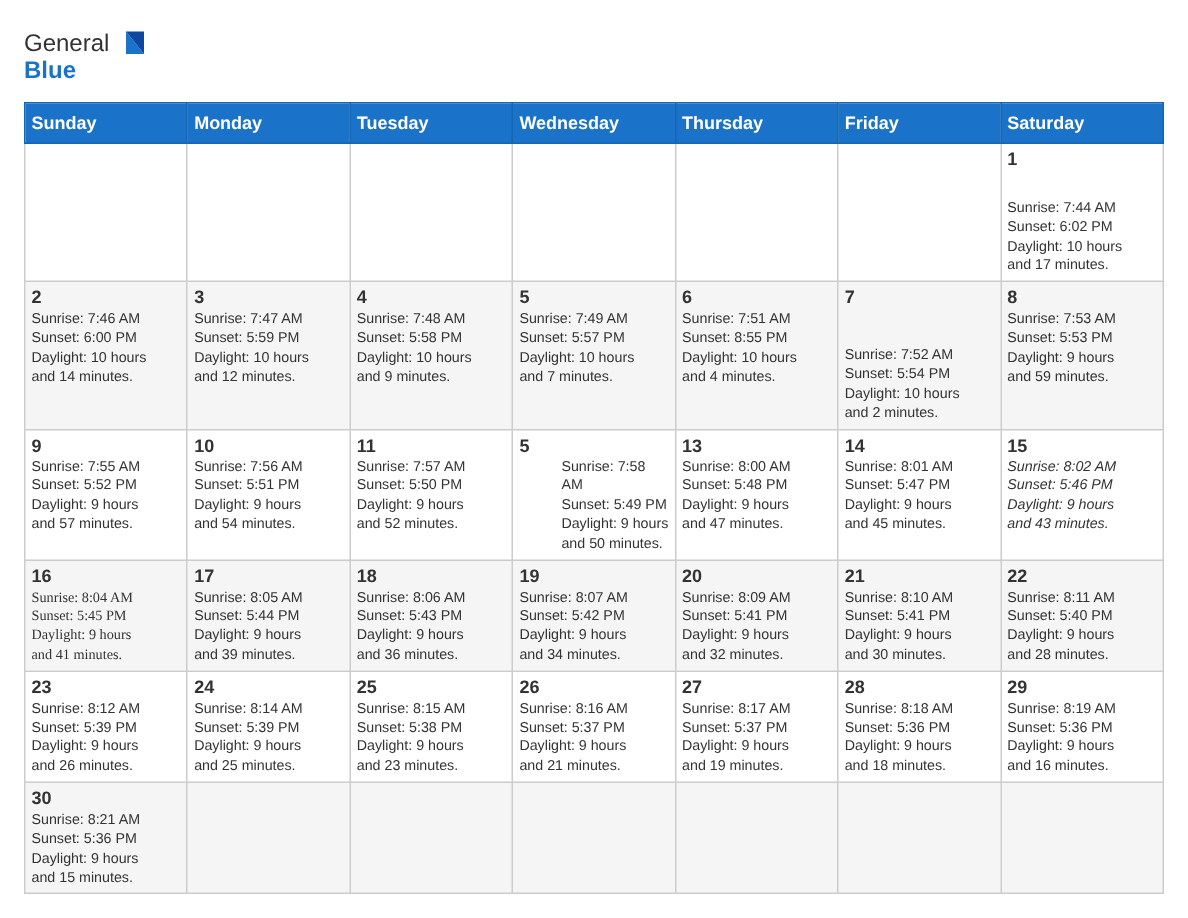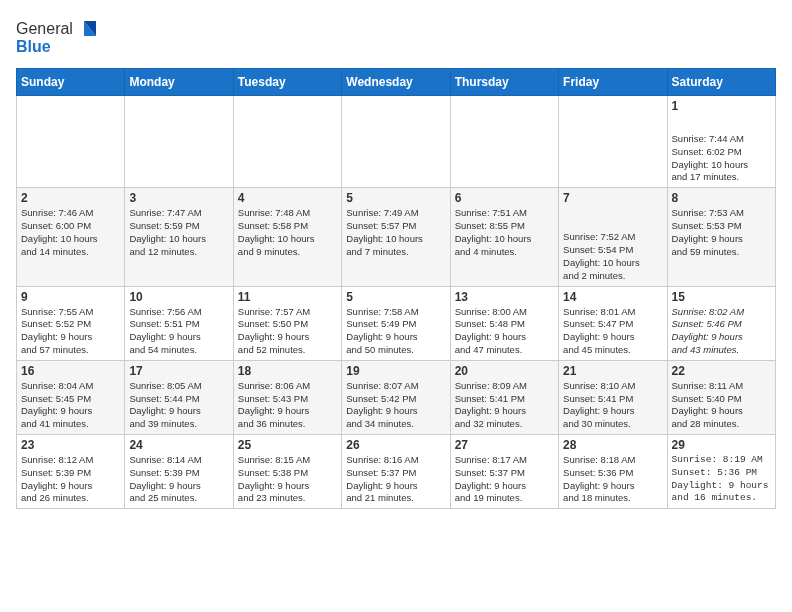--- a/index.html
+++ b/index.html
@@ -192,21 +192,21 @@
         </td>
         <td>
           <span class="day-num">11</span>
           <div class="day-info" style="white-space: pre-line;">Sunrise: 7:57 AM
 Sunset: 5:50 PM
 Daylight: 9 hours
 and 52 minutes.</div>
         </td>
         <td>
           <span class="day-num">5</span>
-          <div class="day-info" style="white-space: pre-line;">Sunrise: 7:58 AM
+          <div class="day-info" style="white-space: pre-line; margin-left: 28px;">Sunrise: 7:58 AM
 Sunset: 5:49 PM
 Daylight: 9 hours
 and 50 minutes.</div>
         </td>
         <td>
           <span class="day-num">13</span>
           <div class="day-info" style="white-space: pre-line;">Sunrise: 8:00 AM
 Sunset: 5:48 PM
 Daylight: 9 hours
 and 47 minutes.</div>
@@ -222,21 +222,21 @@
           <span class="day-num">15</span>
           <div class="day-info" style="white-space: pre-line; font-style: italic;">Sunrise: 8:02 AM
 Sunset: 5:46 PM
 Daylight: 9 hours
 and 43 minutes.</div>
         </td>
       </tr>
       <tr>
         <td>
           <span class="day-num">16</span>
-          <div class="day-info" style="white-space: pre-line;">Sunrise: 8:04 AM
+          <div class="day-info" style="white-space: pre-line; font-family: Liberation Serif, serif;">Sunrise: 8:04 AM
 Sunset: 5:45 PM
 Daylight: 9 hours
 and 41 minutes.</div>
         </td>
         <td>
           <span class="day-num">17</span>
           <div class="day-info" style="white-space: pre-line;">Sunrise: 8:05 AM
 Sunset: 5:44 PM
 Daylight: 9 hours
 and 39 minutes.</div>
@@ -315,20 +315,35 @@
         </td>
         <td>
           <span class="day-num">28</span>
           <div class="day-info" style="white-space: pre-line;">Sunrise: 8:18 AM
 Sunset: 5:36 PM
 Daylight: 9 hours
 and 18 minutes.</div>
         </td>
         <td>
           <span class="day-num">29</span>
-          <div class="day-info" style="white-space: pre-line; font-family: Liberation Mono, monospace;">Sunrise: 8:19 AM
+          <div class="day-info" style="white-space: pre-line;">Sunrise: 8:19 AM
 Sunset: 5:36 PM
 Daylight: 9 hours
 and 16 minutes.</div>
         </td>
+      </tr>
+      <tr>
+        <td>
+          <span class="day-num">30</span>
+          <div class="day-info" style="white-space: pre-line;">Sunrise: 8:21 AM
+Sunset: 5:36 PM
+Daylight: 9 hours
+and 15 minutes.</div>
+        </td>
+        <td></td>
+        <td></td>
+        <td></td>
+        <td></td>
+        <td></td>
+        <td></td>
       </tr>
     </tbody>
 </table>
 
 </body></html>

